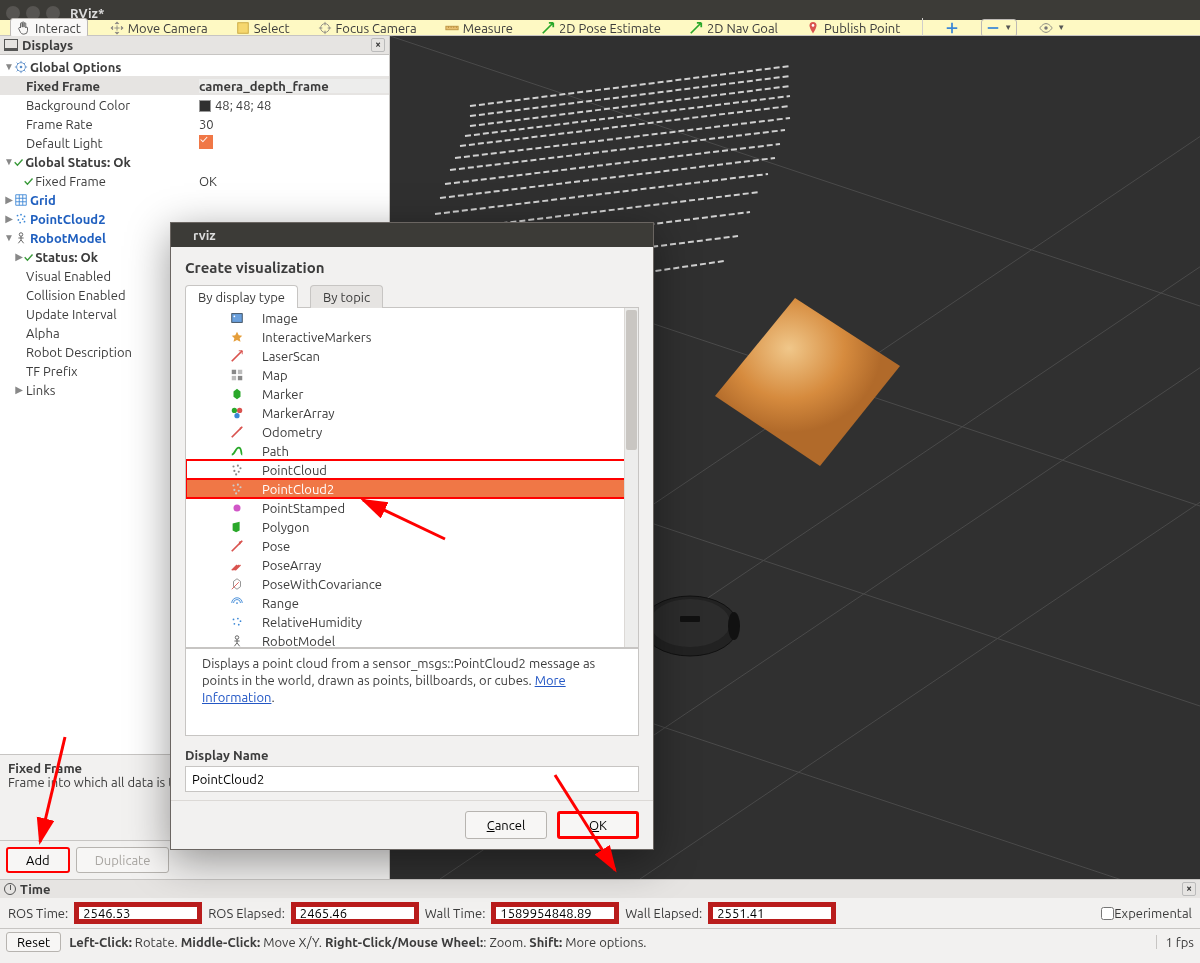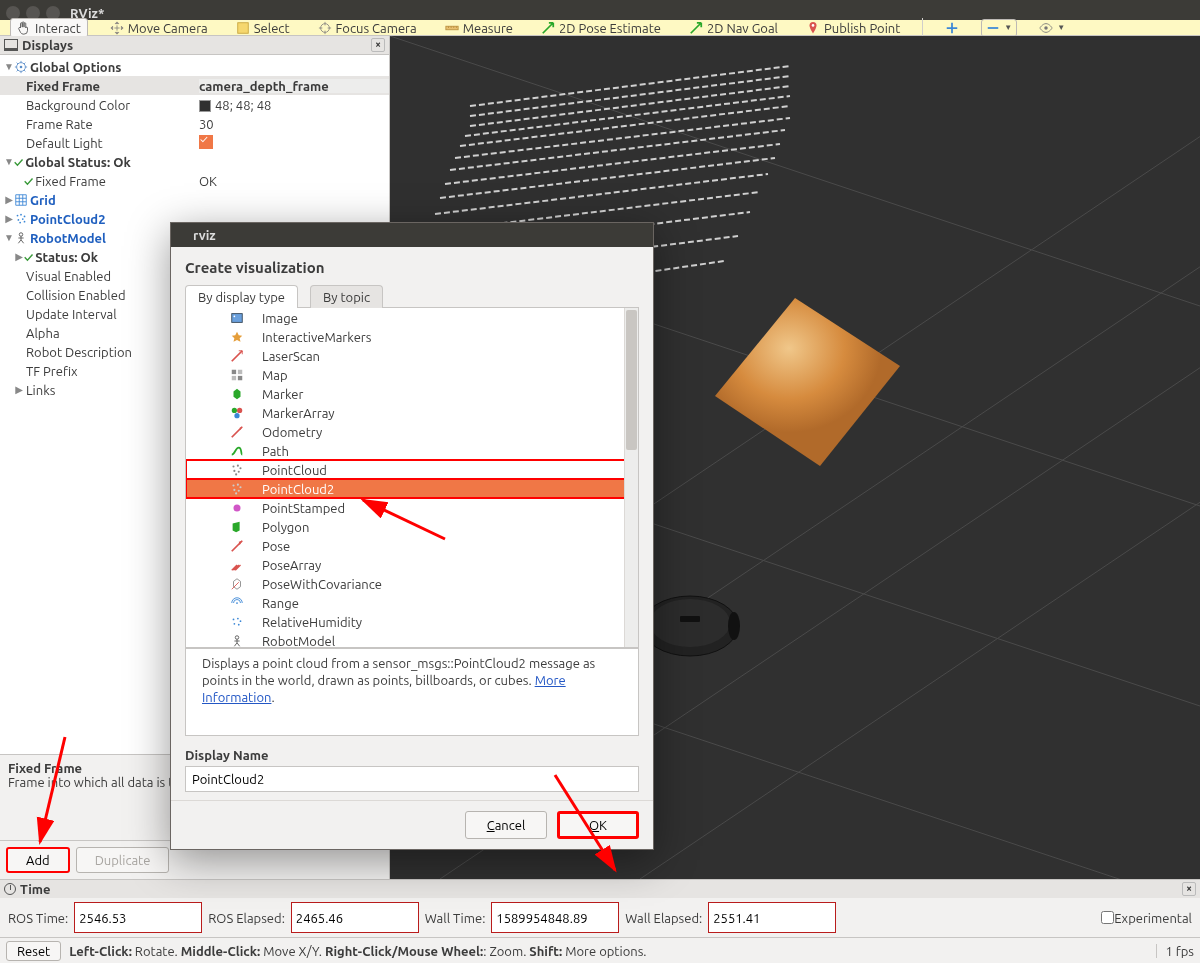--- a/index.html
+++ b/index.html
@@ -42,21 +42,21 @@
 .btn.hl { border: 2px solid red; }
 
 .viewport { flex: 1; background: #303030; position: relative; overflow: hidden; }
 
 
 .timepanel { border-top: 1px solid #c7c5c3; }
 .thdr { display: flex; align-items: center; background: #e6e4e2; padding: 2px 4px; font-weight: bold; }
 .thdr .x { margin-left: auto; width: 14px; height: 14px; border: 1px solid #bbb; border-radius: 2px; text-align: center; line-height: 11px; font-size: 10px; cursor: pointer; }
 .trow { display: flex; align-items: center; padding: 4px 8px; gap: 6px; }
 .trow label { white-space: nowrap; }
-.trow input[type=text] { height: 31px; padding: 0 4px; border: 1px solid #b91c1c; }
+.trow input[type=text] { height: 22px; padding: 0 4px; border: 5px solid #b91c1c; }
 .trow .exp { margin-left: auto; display: flex; align-items: center; gap: 0; }
 
 .statusbar { display: flex; align-items: center; border-top: 1px solid #c7c5c3; padding: 3px 6px; gap: 8px; background: #f2f1f0; }
 .statusbar .fps { margin-left: auto; border-left: 1px solid #c7c5c3; padding-left: 8px; }
 
 
 .modal { position: absolute; left: 170px; top: 222px; width: 484px; background: #f2f1f0; border: 1px solid #6a6561; box-shadow: 0 10px 40px rgba(0,0,0,0.4); }
 .modal .mbar { height: 24px; background: #3c3b37; color: #dcdcdc; display: flex; align-items: center; padding: 0 6px; gap: 6px; }
 .modal .mbar .win-btn.close { background: #df6d3c; }
 .modal .mbody { padding: 12px 14px 8px 14px; }

